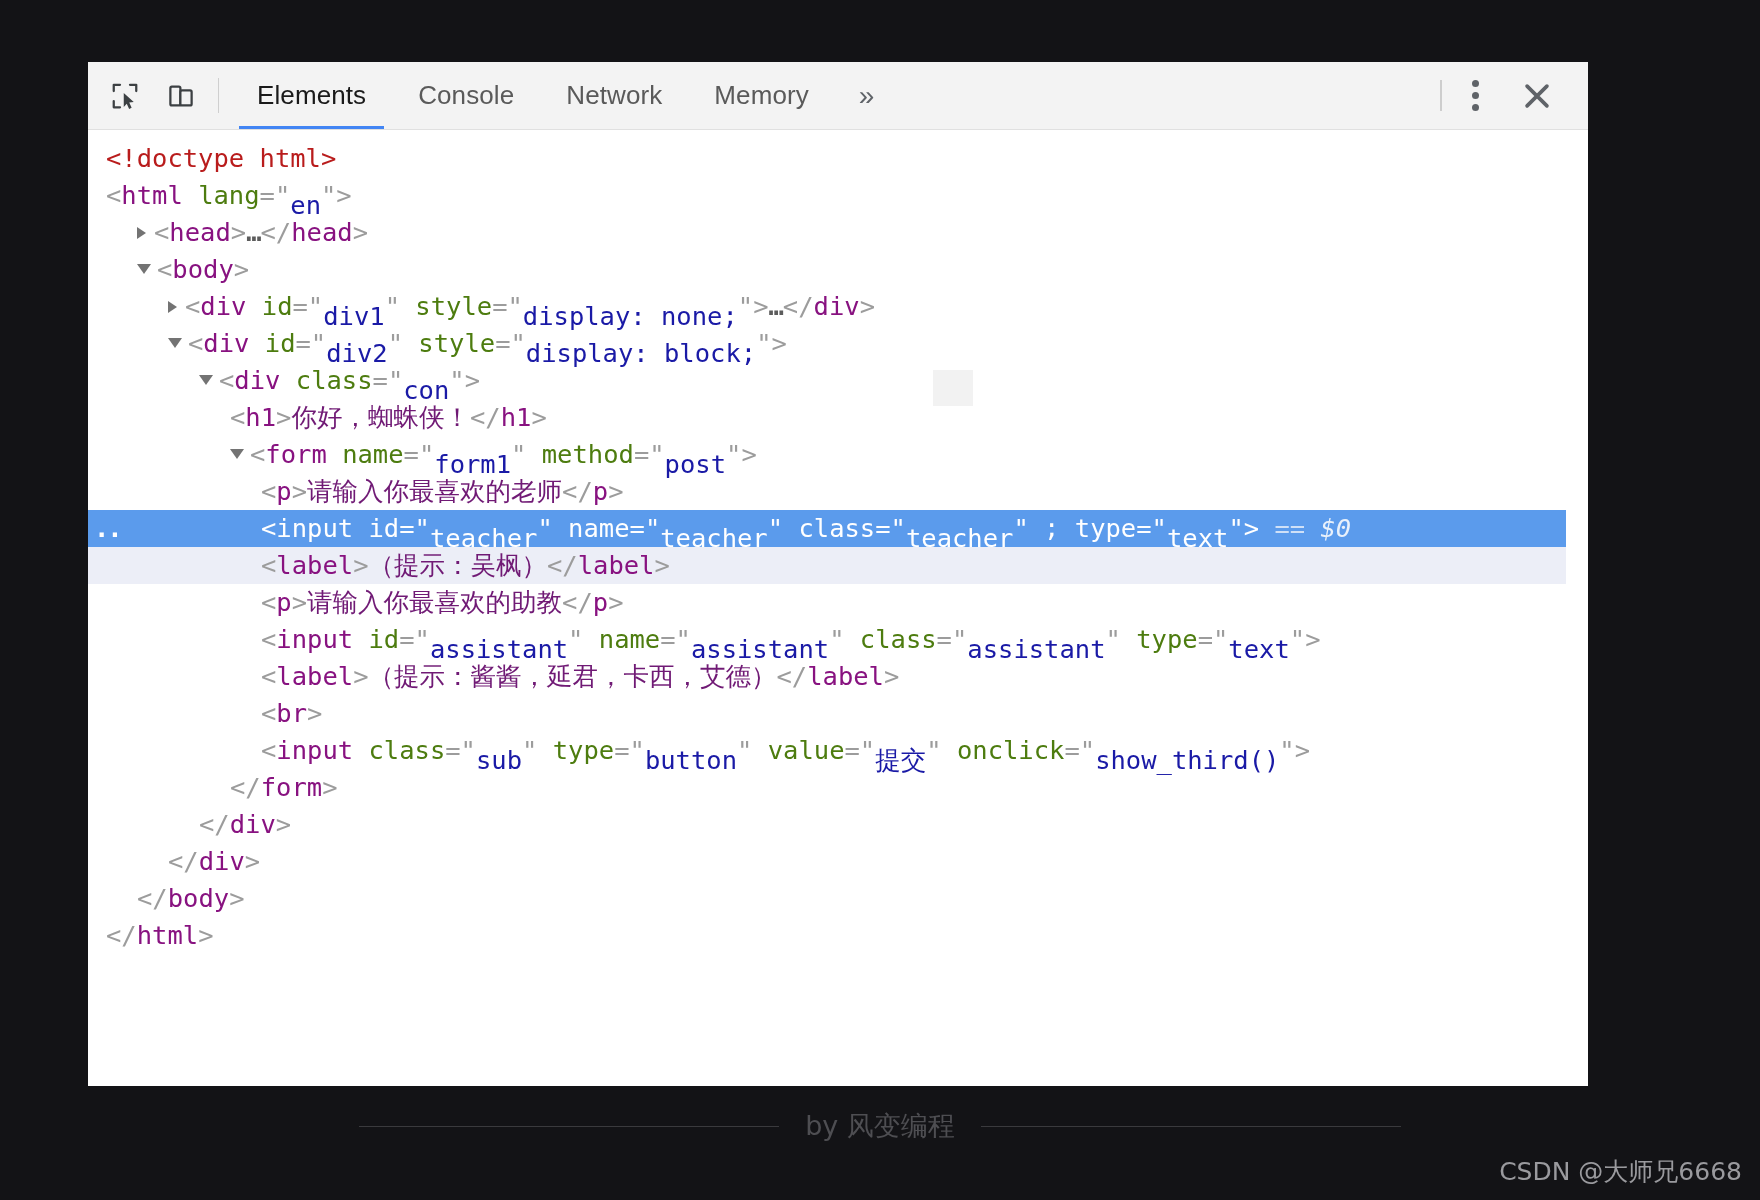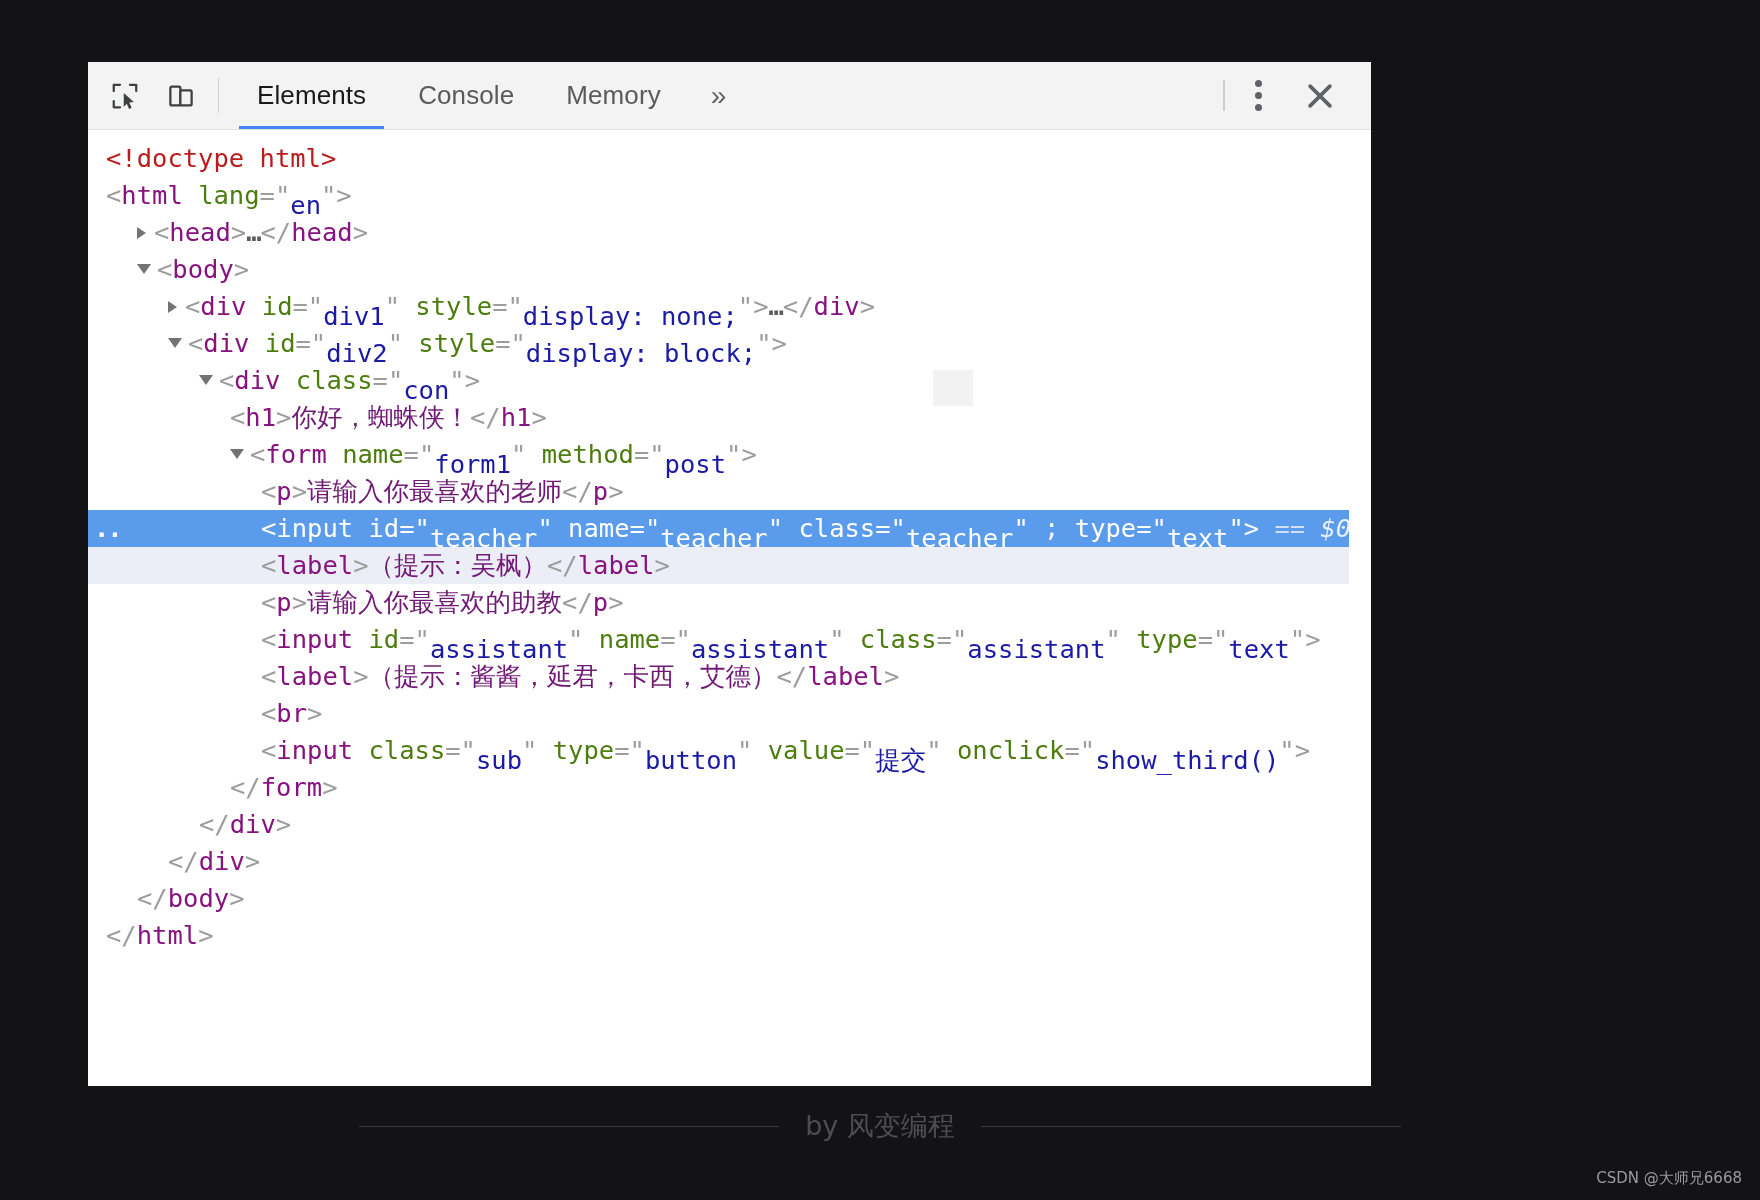--- a/index.html
+++ b/index.html
@@ -16,21 +16,21 @@
     width: 1760px;
     height: 1200px;
     background: #131316;
   }
 
   
   .devtools {
     position: absolute;
     left: 88px;
     top: 62px;
-    width: 1283px;
+    width: 1500px;
     height: 1024px;
     background: #ffffff;
     display: flex;
     flex-direction: column;
     overflow: hidden;
   }
 
   
   .toolbar {
     height: 68px;
@@ -237,21 +237,21 @@
     font-size: 27px;
     color: #4e4e52;
     font-family: "DejaVu Sans", sans-serif;
     white-space: nowrap;
   }
 
   .csdn {
     position: absolute;
     right: 18px;
     bottom: 12px;
-    font-size: 15px;
+    font-size: 25px;
     color: #9a9a9e;
     font-family: "DejaVu Sans", sans-serif;
   }
 </style>
 </head>
 <body>
 
 <div id="root">
 
   <div class="devtools">
@@ -271,20 +271,21 @@
             <rect x="11.5" y="7.5" width="9" height="12" rx="1.2" stroke="#3c4043" stroke-width="1.8" fill="#f3f3f3"></rect>
           </svg>
         </div>
       </div>
 
       <div class="tb-sep"></div>
 
       <div class="tabs">
         <div class="tab active">Elements</div>
         <div class="tab">Console</div>
+        <div class="tab">Network</div>
         <div class="tab">Memory</div>
         <div class="tab-more">»</div>
       </div>
 
       <div class="tb-right">
         <div class="tb-sep2"></div>
         <div class="kebab">
           <i></i>
             <i></i>
             <i></i>

